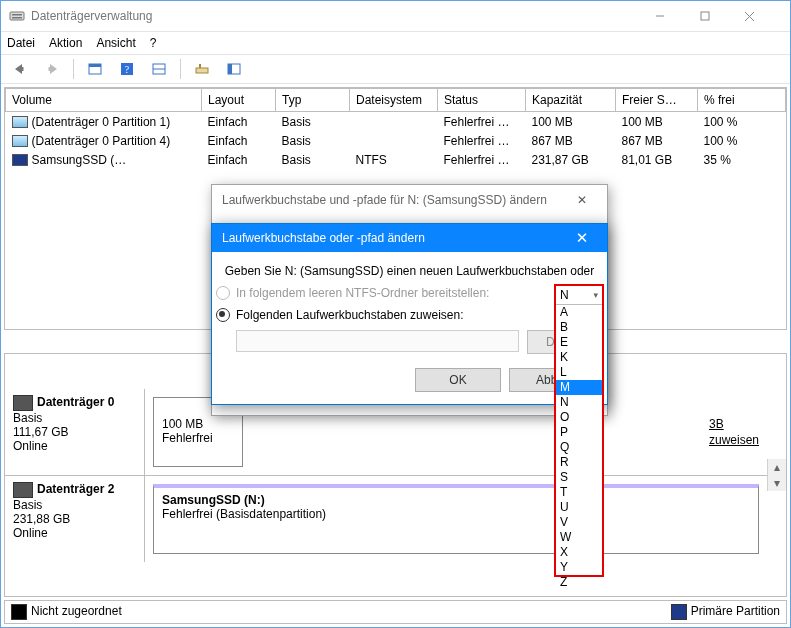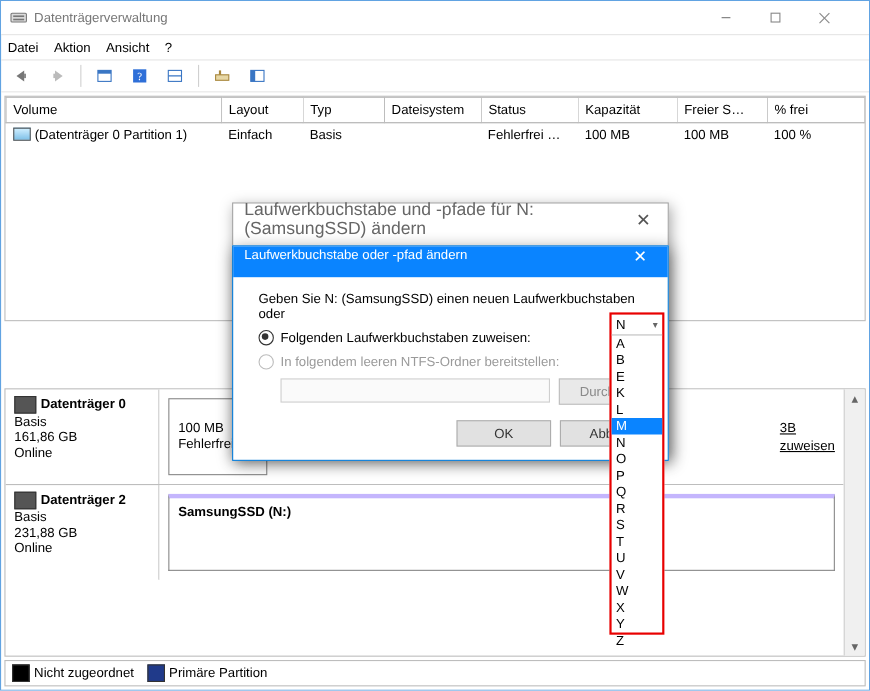--- a/index.html
+++ b/index.html
@@ -19,53 +19,53 @@
 
 .vol-wrap{border:1px solid #bdbdbd;margin:3px;}
 .vtable{width:100%;border-collapse:collapse;table-layout:fixed;}
 .vtable th{background:#fff;border:1px solid #bdbdbd;padding:2px 6px;text-align:left;font-weight:normal;font-size:12px;height:18px;position:relative;}
 .vtable td{padding:1px 6px;font-size:12px;height:17px;white-space:nowrap;overflow:hidden;}
 .vicon{display:inline-block;width:14px;height:10px;margin-right:4px;vertical-align:middle;}
 .vicon.gray{background:linear-gradient(#cfeeff,#7fc1e8);border:1px solid #555;}
 .vicon.dark{background:#203a8a;border:1px solid #555;}
 
 
-.diskarea{position:absolute;left:3px;right:3px;top:352px;bottom:30px;border:1px solid #bdbdbd;display:flex;}
+.diskarea{position:absolute;left:3px;right:3px;top:352px;bottom:30px;border:1px solid #bdbdbd;display:flex;align-items:center;}
 .diskcol{flex:1;overflow:hidden;}
 .scrollcol{width:18px;background:#f0f0f0;border-left:1px solid #d0d0d0;display:flex;flex-direction:column;align-items:center;}
 .scrollbtn{width:16px;height:16px;display:flex;align-items:center;justify-content:center;color:#666;}
 .diskrow{display:flex;border-bottom:1px solid #bdbdbd;min-height:86px;}
 .diskrow:last-child{border-bottom:none;}
 .diskhead{width:140px;border-right:1px solid #bdbdbd;padding:6px 8px;box-sizing:border-box;}
 .diskhead .diskbadge{width:18px;height:14px;background:#555;border:1px solid #333;display:inline-block;margin-right:4px;vertical-align:middle;}
 .diskhead .dname{font-weight:bold;}
 .diskbody{flex:1;background:#fff;padding:8px;display:flex;gap:6px;}
 .part{border:1px solid #888;padding:5px 8px;font-size:12px;min-width:90px;box-sizing:border-box;}
 .part.blue{border-top:4px solid #c4b5fd;}
 .part .pname{font-weight:bold;}
 
 
-.legend{position:absolute;left:3px;right:3px;bottom:3px;height:22px;border:1px solid #bdbdbd;display:flex;align-items:center;padding:0 6px;gap:12px;font-size:12px;}
+.legend{position:absolute;left:3px;right:3px;bottom:3px;height:22px;border:1px solid #bdbdbd;display:flex;align-items:center;padding:0 6px;gap:12px;font-size:12px;justify-content:space-between;}
 .lsw{width:14px;height:14px;border:1px solid #333;display:inline-block;margin-right:4px;vertical-align:middle;}
 .lsw.black{background:#000;}
 .lsw.blue{background:#203a8a;}
 
 
 .modal1{position:absolute;left:210px;top:183px;width:395px;background:#fff;border:1px solid #a3a3a3;box-shadow:2px 3px 12px rgba(0,0,0,0.35);}
-.modal1 .mtitle{height:30px;display:flex;align-items:center;padding:0 10px;color:#666;font-size:16px;}
+.modal1 .mtitle{height:30px;display:flex;align-items:center;padding:0 10px;color:#666;font-size:12px;}
 .modal1 .mclose{margin-left:auto;width:30px;text-align:center;color:#555;}
 .modal1 .mbody{padding:8px 12px 12px;}
 .mbtnrow{display:flex;justify-content:flex-end;gap:8px;padding:8px 12px 12px;}
 .mbtn{min-width:84px;height:22px;border:1px solid #adadad;background:#e1e1e1;display:flex;align-items:center;justify-content:center;font-size:12px;color:#555;}
 
 
 .modal2{position:absolute;left:210px;top:222px;width:395px;background:#fff;border:1px solid #0078d7;box-shadow:2px 3px 14px rgba(0,0,0,0.45);}
-.modal2 .m2title{height:28px;background:#0a84ff;color:#fff;display:flex;align-items:flex-start;padding:0 10px;font-size:12px;}
+.modal2 .m2title{height:28px;background:#0a84ff;color:#fff;display:flex;align-items:center;padding:0 10px;font-size:12px;}
 .modal2 .m2close{margin-left:auto;width:30px;text-align:center;color:#fff;font-size:15px;}
-.modal2 .m2body{padding:12px 23px 6px;font-size:12px;}
+.modal2 .m2body{padding:12px 4px 6px;font-size:12px;text-align:center;}
 .radio{display:flex;align-items:center;gap:6px;margin:8px 0;}
 .radio .rb{width:12px;height:12px;border:1px solid #333;border-radius:50%;position:relative;}
 .radio.sel .rb::after{content:"";position:absolute;left:2px;top:2px;width:6px;height:6px;background:#333;border-radius:50%;}
 .radio.dis{color:#9a9a9a;}
 .radio.dis .rb{border-color:#bcbcbc;}
 .pathrow{display:flex;gap:8px;margin-left:20px;margin-top:4px;}
 .pathbox{flex:1;height:20px;border:1px solid #cfcfcf;background:#fafafa;}
 .browse{width:74px;height:22px;border:1px solid #bdbdbd;background:#e9e9e9;color:#8a8a8a;display:flex;align-items:center;justify-content:center;}
 .m2btns{display:flex;justify-content:flex-end;gap:8px;padding:8px 12px 12px;}
 .m2btn{min-width:84px;height:22px;border:1px solid #adadad;background:#e1e1e1;display:flex;align-items:center;justify-content:center;font-size:12px;color:#333;}
@@ -196,32 +196,52 @@
           <tr>
             <td><span class="vicon gray"></span>(Datenträger 0 Partition 1)</td>
             <td>Einfach</td>
             <td>Basis</td>
             <td></td>
             <td>Fehlerfrei …</td>
             <td>100 MB</td>
             <td>100 MB</td>
             <td>100 %</td>
           </tr>
+          <tr>
+            <td><span class="vicon gray"></span>(Datenträger 0 Partition 4)</td>
+            <td>Einfach</td>
+            <td>Basis</td>
+            <td></td>
+            <td>Fehlerfrei …</td>
+            <td>867 MB</td>
+            <td>867 MB</td>
+            <td>100 %</td>
+          </tr>
+          <tr>
+            <td><span class="vicon dark"></span>SamsungSSD (…</td>
+            <td>Einfach</td>
+            <td>Basis</td>
+            <td>NTFS</td>
+            <td>Fehlerfrei …</td>
+            <td>231,87 GB</td>
+            <td>81,01 GB</td>
+            <td>35 %</td>
+          </tr>
         </tbody>
     </table>
     <div style="height:160px"></div>
   </div>
 
   <div class="diskarea">
     <div class="diskcol">
       <div class="diskrow">
         <div class="diskhead">
           <div><span class="diskbadge"></span><span class="dname">Datenträger 0</span></div>
           <div>Basis</div>
-          <div>161,86 GB</div>
+          <div>111,67 GB</div>
           <div>Online</div>
         </div>
         <div class="diskbody">
           <div class="part" style="width:90px">
             <div>&nbsp;</div>
             <div>100 MB</div>
             <div>Fehlerfrei</div>
           </div>
 
           <div style="flex:1"></div>
@@ -234,20 +254,21 @@
       <div class="diskrow">
         <div class="diskhead">
           <div><span class="diskbadge"></span><span class="dname">Datenträger 2</span></div>
           <div>Basis</div>
           <div>231,88 GB</div>
           <div>Online</div>
         </div>
         <div class="diskbody">
           <div class="part blue" style="flex:1">
             <div class="pname">SamsungSSD  (N:)</div>
+            <div>Fehlerfrei (Basisdatenpartition)</div>
           </div>
         </div>
       </div>
     </div>
     <div class="scrollcol">
       <div class="scrollbtn">▴</div>
       <div style="flex:1"></div>
       <div class="scrollbtn">▾</div>
     </div>
   </div>
@@ -269,27 +290,27 @@
     </div>
   </div>
 
   <div class="modal2">
     <div class="m2title">
       <span>Laufwerkbuchstabe oder -pfad ändern</span>
       <span class="m2close">✕</span>
     </div>
     <div class="m2body">
       <div style="margin-bottom:6px;">Geben Sie N: (SamsungSSD) einen neuen Laufwerkbuchstaben oder</div>
+      <div class="radio dis">
+        <span class="rb"></span>
+        <span>In folgendem leeren NTFS-Ordner bereitstellen:</span>
+      </div>
       <div class="radio sel">
         <span class="rb"></span>
         <span>Folgenden Laufwerkbuchstaben zuweisen:</span>
-      </div>
-      <div class="radio dis">
-        <span class="rb"></span>
-        <span>In folgendem leeren NTFS-Ordner bereitstellen:</span>
       </div>
       <div class="pathrow">
         <div class="pathbox"></div>
         <div class="browse">Durchs</div>
       </div>
     </div>
     <div class="m2btns">
       <div class="m2btn">OK</div>
       <div class="m2btn">Abbre</div>
     </div>

